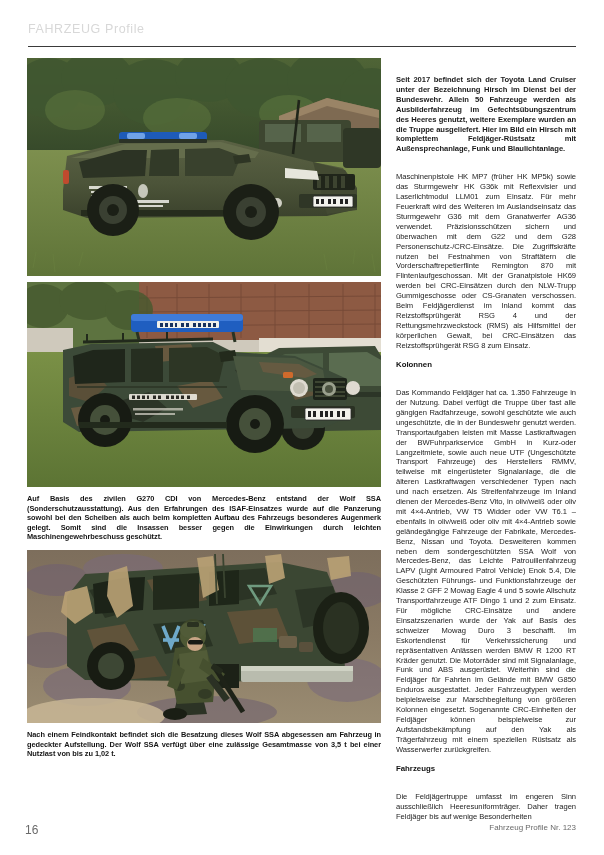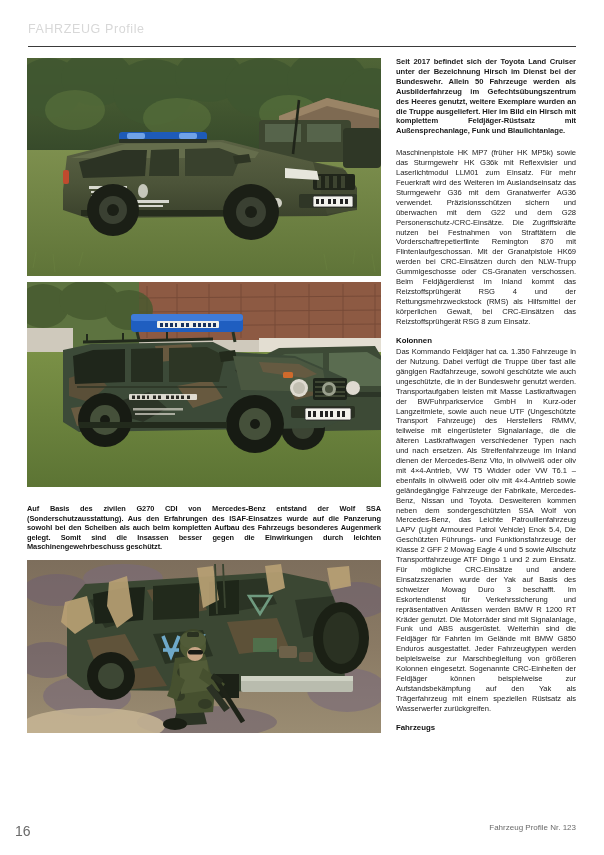--- a/index.html
+++ b/index.html
@@ -73,51 +73,51 @@
   .ph2 { height: 205px; }
   .ph3 { height: 173px; }
 
   
   .caption {
     font-size: 7.4px;
     line-height: 9.6px;
     font-weight: bold;
     color: #151515;
     text-align: justify;
-    margin-top: 17px;
+    margin-top: 7px;
     letter-spacing: -0.05px;
   }
 
   
   .body-para {
     font-size: 7.6px;
     line-height: 9.9px;
     text-align: justify;
     color: #1c1c1c;
-    margin: 0 0 9px 0;
+    margin: 18px 0 9px 0;
     letter-spacing: -0.05px;
   }
   .body-para.lead {
     font-weight: bold;
     margin-bottom: 12px;
   }
   .sub-head {
     font-size: 7.8px;
     font-weight: bold;
     color: #111;
     margin: 0 0 1px 0;
     line-height: 10.5px;
   }
 
   
   .footer-page {
     position: absolute;
-    left: 15px;
+    left: 25px;
     top: 823px;
-    font-size: 14px;
+    font-size: 12px;
     color: #6a6a6a;
   }
   .footer-title {
     position: absolute;
     right: 28px;
     top: 823px;
     font-size: 8px;
     color: #6a6a6a;
     white-space: nowrap;
   }
@@ -524,26 +524,28 @@
           <ellipse cx="168" cy="94" rx="8" ry="7" fill="#c8a585"></ellipse>
           <rect x="161" y="90" width="15" height="4.5" rx="2" fill="#181a16"></rect>
 
           <path d="M188 118 L216 162" stroke="#1e2218" stroke-width="5" fill="none"></path>
           <path d="M182 126 L200 150" stroke="#2b3124" stroke-width="7" fill="none"></path>
           <rect x="184" y="116" width="12" height="6" rx="1.5" fill="#23291c" transform="rotate(35 190 119)"></rect>
         </g>
       </svg>
     </div>
 
+    <div class="caption">Nach einem Feindkontakt befindet sich die Besatzung dieses Wolf SSA abgesessen am Fahrzeug in gedeckter Aufstellung. Der Wolf SSA verfügt über eine zulässige Gesamtmasse von 3,5 t bei einer Nutzlast von bis zu 1,02 t.</div>
   </div>
 
   <div class="col-right">
     <p class="body-para lead">Seit 2017 befindet sich der Toyota Land Cruiser unter der Bezeichnung Hirsch im Dienst bei der Bundeswehr. Allein 50 Fahrzeuge werden als Ausbilderfahrzeug im Gefechtsübungszentrum des Heeres genutzt, weitere Exemplare wurden an die Truppe ausgeliefert. Hier im Bild ein Hirsch mit komplettem Feldjäger-Rüstsatz mit Außensprechanlage, Funk und Blaulichtanlage.</p>
     <p class="body-para">Maschinenpistole HK MP7 (früher HK MP5k) sowie das Sturmgewehr HK G36k mit Reflexvisier und Laserlichtmodul LLM01 zum Einsatz. Für mehr Feuerkraft wird des Weiteren im Auslandseinsatz das Sturmgewehr G36 mit dem Granatwerfer AG36 verwendet. Präzisionsschützen sichern und überwachen mit dem G22 und dem G28 Personenschutz-/CRC-Einsätze. Die Zugriffskräfte nutzen bei Festnahmen von Straftätern die Vorderschaftrepetierflinte Remington 870 mit Flintenlaufgeschossan. Mit der Granatpistole HK69 werden bei CRC-Einsätzen durch den NLW-Trupp Gummigeschosse oder CS-Granaten verschossen. Beim Feldjägerdienst im Inland kommt das Reizstoffsprühgerät RSG 4 und der Rettungsmehrzweckstock (RMS) als Hilfsmittel der körperlichen Gewalt, bei CRC-Einsätzen das Reizstoffsprühgerät RSG 8 zum Einsatz.</p>
     <h3 class="sub-head">Kolonnen</h3>
     <p class="body-para">Das Kommando Feldjäger hat ca. 1.350 Fahrzeuge in der Nutzung. Dabei verfügt die Truppe über fast alle gängigen Radfahrzeuge, sowohl geschützte wie auch ungeschützte, die in der Bundeswehr genutzt werden. Transportaufgaben leisten mit Masse Lastkraftwagen der BWFuhrparkservice GmbH in Kurz-oder Langzeitmiete, sowie auch neue UTF (Ungeschützte Transport Fahrzeuge) des Herstellers RMMV, teilweise mit eingerüsteter Signalanlage, die die älteren Lastkraftwagen verschiedener Typen nach und nach ersetzen. Als Streifenfahrzeuge im Inland dienen der Mercedes-Benz Vito, in oliv/weiß oder oliv mit 4×4-Antrieb, VW T5 Widder oder VW T6.1 – ebenfalls in oliv/weiß oder oliv mit 4×4-Antrieb sowie geländegängige Fahrzeuge der Fabrikate, Mercedes-Benz, Nissan und Toyota. Desweiteren kommen neben dem sondergeschützten SSA Wolf von Mercedes-Benz, das Leichte Patrouillenfahrzeug LAPV (Light Armoured Patrol Vehicle) Enok 5.4, Die Geschützten Führungs- und Funktionsfahrzeuge der Klasse 2 GFF 2 Mowag Eagle 4 und 5 sowie Allschutz Transportfahrzeuge ATF Dingo 1 und 2 zum Einsatz. Für mögliche CRC-Einsätze und andere Einsatzszenarien wurde der Yak auf Basis des schweizer Mowag Duro 3 beschafft. Im Eskortendienst für Verkehrssicherung und repräsentativen Anlässen werden BMW R 1200 RT Kräder genutzt. Die Motorräder sind mit Signalanlage, Funk und ABS ausgerüstet. Weiterhin sind die Feldjäger für Fahrten im Gelände mit BMW G850 Enduros ausgestattet. Jeder Fahrzeugtypen werden beipielsweise zur Marschbegleitung von größeren Kolonnen eingesetzt. Sogenannte CRC-Einheiten der Feldjäger können beispielweise zur Aufstandsbekämpfung auf den Yak als Trägerfahrzeug mit einem speziellen Rüstsatz als Wasserwerfer zurückgreifen.</p>
     <h3 class="sub-head">Fahrzeugs</h3>
+    <p class="body-para">Die Feldjägertruppe umfasst im engeren Sinn ausschließlich Heeresuniformträger. Daher tragen Feldjäger bis auf wenige Besonderheiten</p>
   </div>
 
   <div class="footer-page">16</div>
   <div class="footer-title">Fahrzeug Profile Nr. 123</div>
 
 </div>
 
 </body></html>

